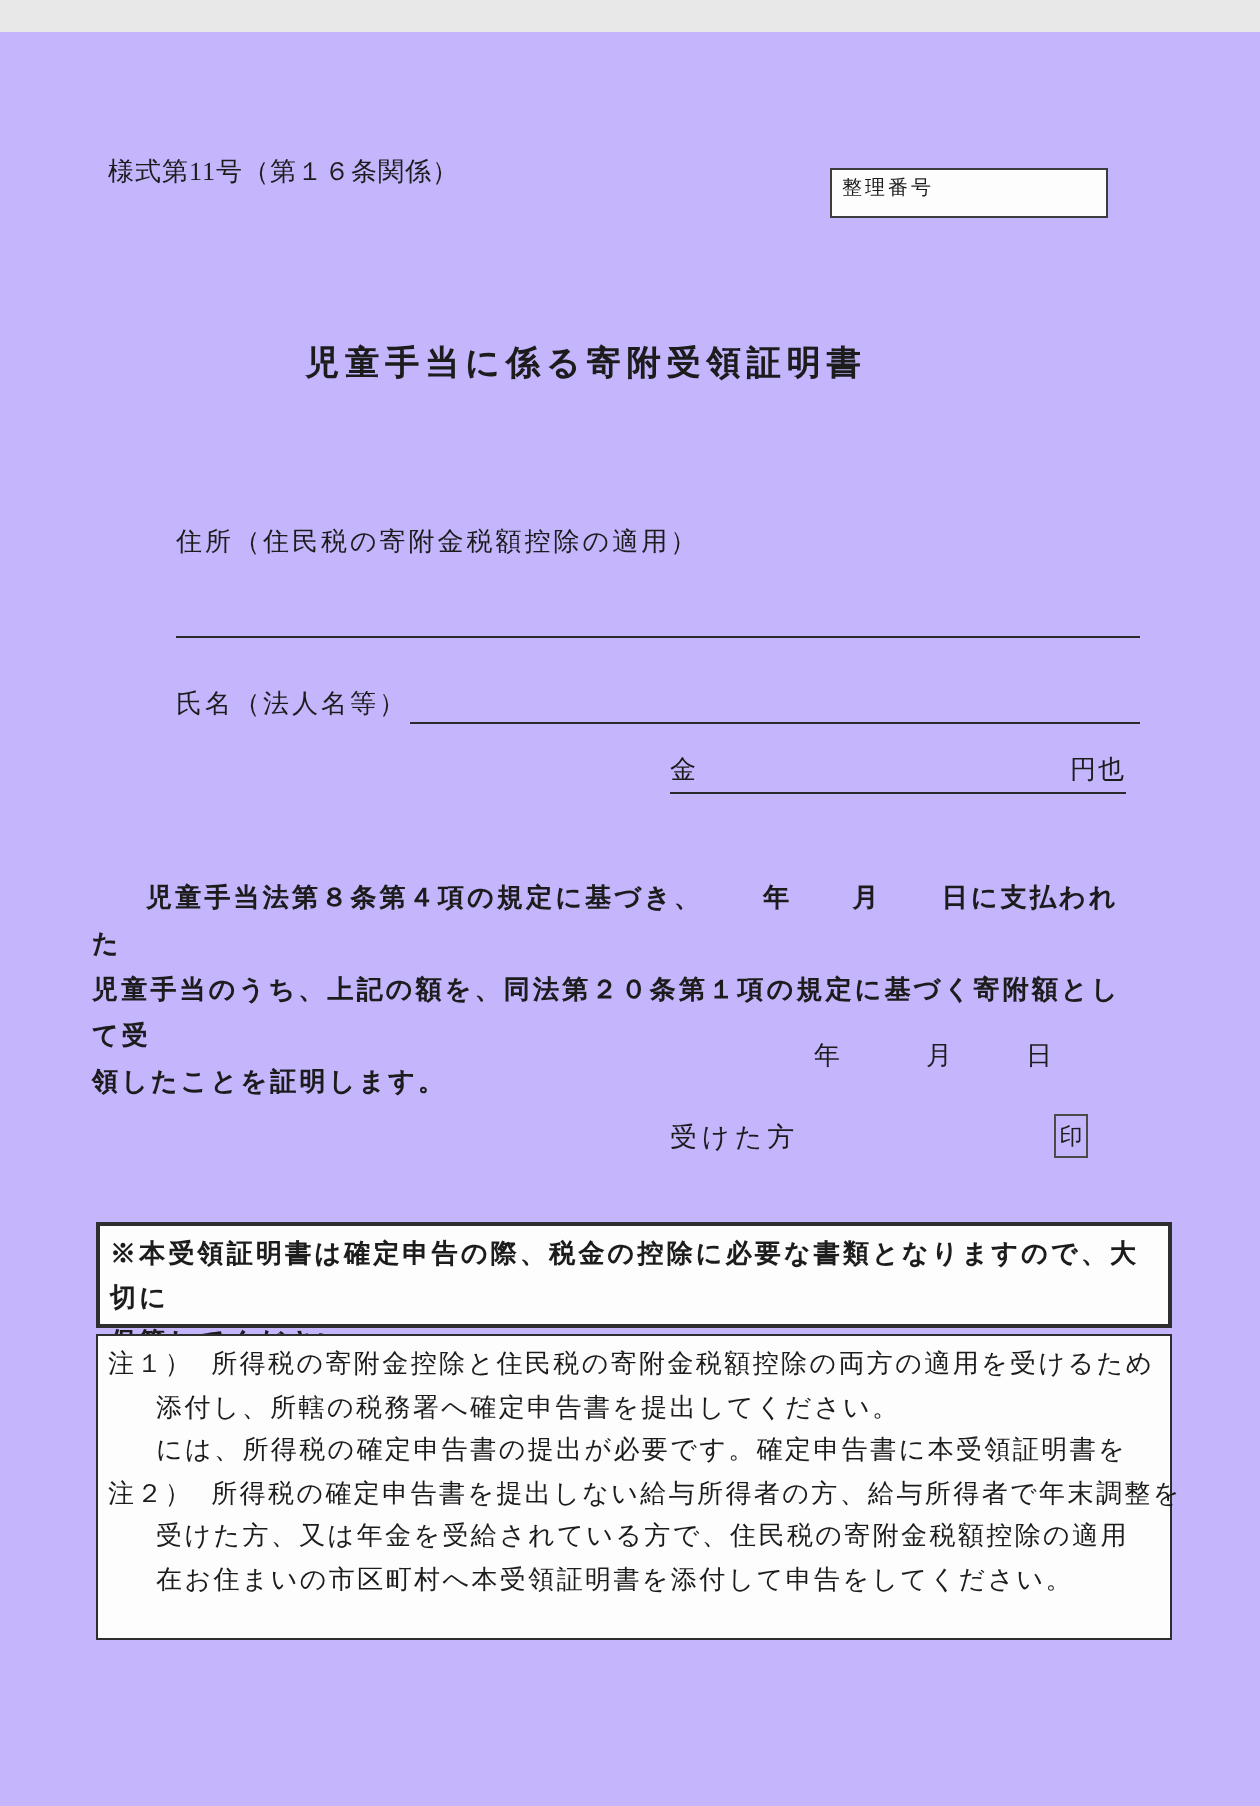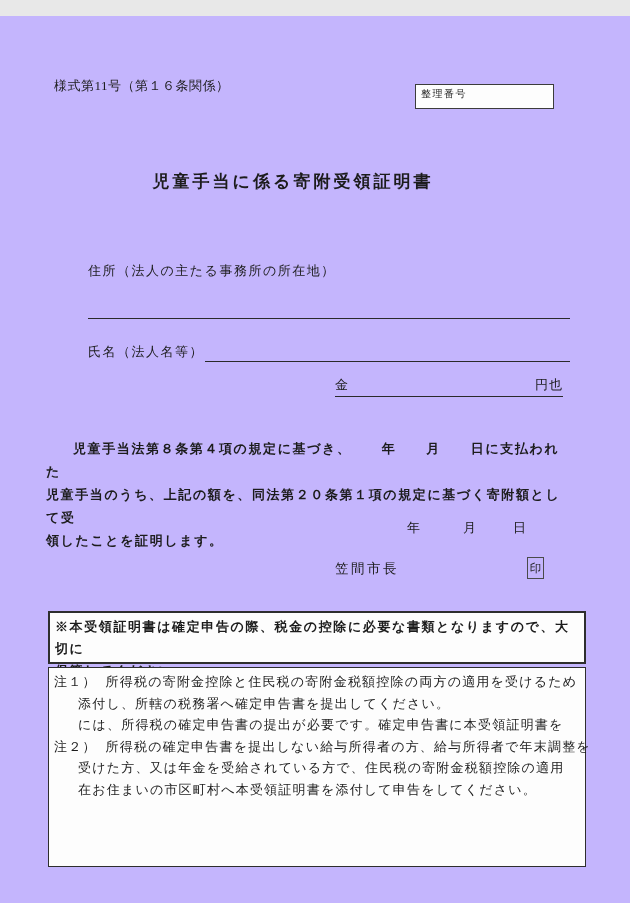--- a/index.html
+++ b/index.html
@@ -72,21 +72,21 @@
   .notice-box {
     left: 48px; top: 595px; width: 538px; height: 53px;
     border: 2px solid #2e2e2e;
     box-sizing: border-box;
     font-size: 13px; font-weight: bold;
     line-height: 22px; letter-spacing: 1.6px;
     padding: 3px 3px 0 5px;
     background: #fdfdfd;
   }
   .notes-box {
-    left: 48px; top: 651px; width: 538px; height: 200px;
+    left: 48px; top: 651px; width: 538px; height: 153px;
     border: 1.5px solid #2e2e2e;
     box-sizing: border-box;
     font-size: 13px;
     line-height: 21.5px; letter-spacing: 1.2px;
     padding-top: 3px;
     background: #fdfdfd;
   }
   .note-line-first { padding-left: 5px; white-space: nowrap; }
   .note-line-cont  { padding-left: 29px; white-space: nowrap; }
   .note-label { margin-right: 9px; }
@@ -97,21 +97,21 @@
 <div class="page">
 
   <div class="abs form-number">様式第11号（第１６条関係）</div>
 
   <div class="abs ref-box">
     <div class="ref-label">整理番号</div>
   </div>
 
   <div class="abs doc-title">児童手当に係る寄附受領証明書</div>
 
-  <div class="abs field-label address-label">住所（法人の主たる事務所の所在地）</div>
+  <div class="abs field-label address-label">住所（住民税の寄附金税額控除の適用）</div>
   <div class="abs blank-line address-line"></div>
 
   <div class="abs field-label name-label">氏名（法人名等）</div>
   <div class="abs blank-line name-line"></div>
 
   <div class="abs amount-row">
     <span>金</span>
     <span>円也</span>
   </div>
 
@@ -120,21 +120,21 @@
       <span class="indent"></span><span>児童手当法第８条第４項の規定に基づき、</span><span class="sp30"></span><span>年</span><span class="sp30"></span><span>月</span><span class="sp30"></span><span>日に支払われた</span>
     </div>
     <div>児童手当のうち、上記の額を、同法第２０条第１項の規定に基づく寄附額として受</div>
     <div>領したことを証明します。</div>
   </div>
 
   <span class="abs issue-date iy">年</span>
   <span class="abs issue-date im">月</span>
   <span class="abs issue-date id">日</span>
 
-  <div class="abs mayor">笠間市長</div>
+  <div class="abs mayor">受けた方</div>
   <div class="abs seal-box">
     <span>印</span>
   </div>
 
   <div class="abs notice-box">
     <div>※本受領証明書は確定申告の際、税金の控除に必要な書類となりますので、大切に</div>
     <div>保管してください。</div>
   </div>
 
   <div class="abs notes-box">

